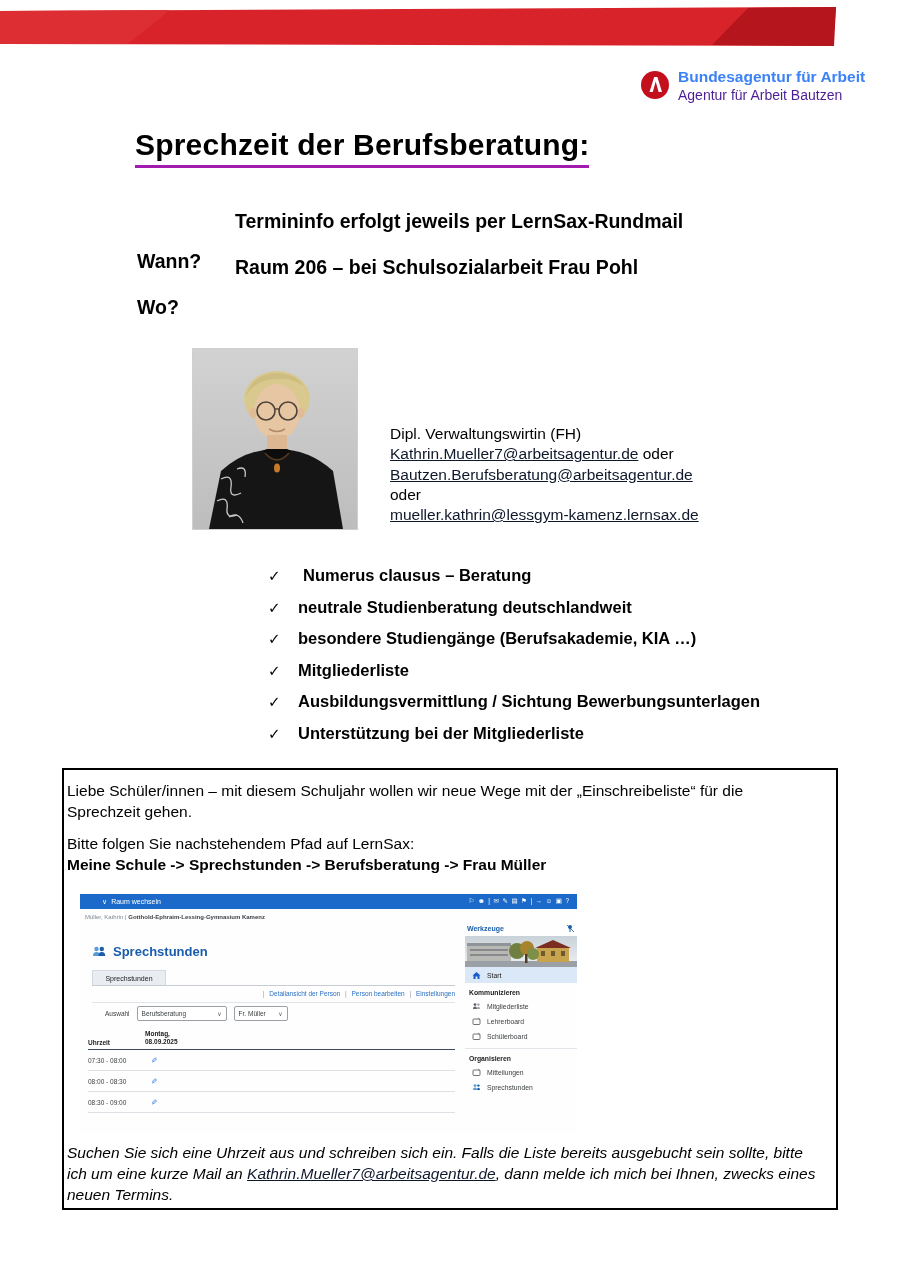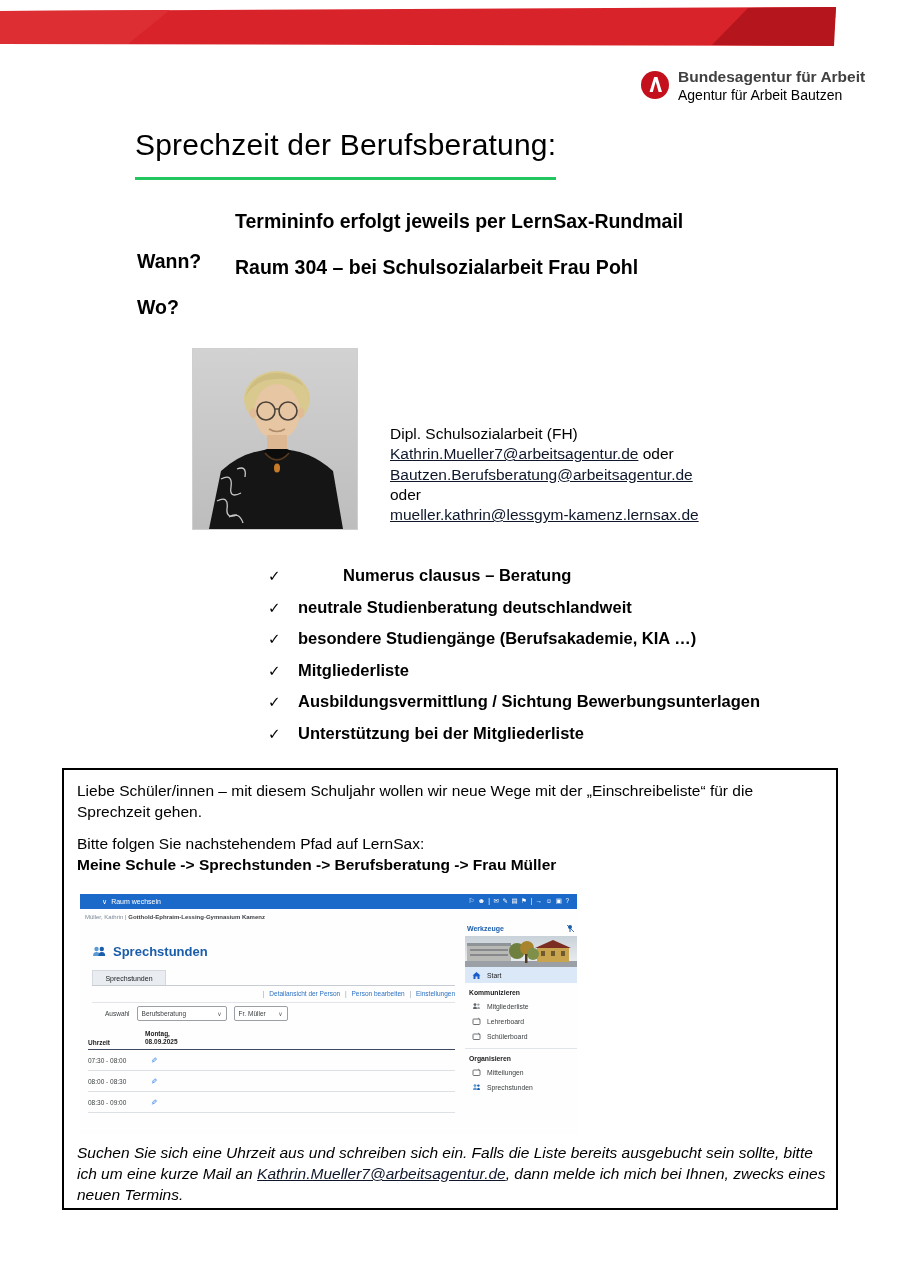--- a/index.html
+++ b/index.html
@@ -5,47 +5,47 @@
   html,body{margin:0;padding:0;background:#ffffff;}
   body{font-family:"Liberation Sans","DejaVu Sans",sans-serif;color:#000;}
   #page{position:relative;width:900px;height:1274px;background:#fff;overflow:hidden;}
 
   
   #banner{position:absolute;left:0;top:0;width:900px;height:52px;}
 
   
   #agency{position:absolute;left:640px;top:68px;display:flex;align-items:flex-start;gap:8px;}
   #agency .logo-mark{width:30px;height:30px;flex:0 0 auto;margin-top:2px;}
-  #agency .logo-title{font-size:15.5px;font-weight:bold;color:#404040;line-height:18px;}
-  #agency .logo-subtitle{font-size:14px;color:#000000;line-height:18px;}
-
-  
-  #main-title{position:absolute;left:135px;top:128px;font-size:30px;font-weight:normal;
-    border-bottom:3px solid #22c55e;padding-bottom:15px;letter-spacing:.2px;}
+  #agency .logo-title{font-size:15.5px;font-weight:bold;color:#3b82f6;line-height:18px;}
+  #agency .logo-subtitle{font-size:14px;color:#4c1d95;line-height:18px;}
+
+  
+  #main-title{position:absolute;left:135px;top:128px;font-size:30px;font-weight:bold;
+    border-bottom:3px solid #a21caf;padding-bottom:3px;letter-spacing:.2px;}
 
   .qa-row{position:absolute;left:137px;width:720px;display:flex;font-size:19.5px;font-weight:bold;}
   .qa-row .qa-label{width:98px;flex:0 0 auto;margin-top:40px;}
   #row-when{top:210px;}
   #row-where{top:256px;}
 
   
   #portrait{position:absolute;left:193px;top:349px;width:164px;height:180px;outline:1px solid #cfcfcf;}
   #advisor-head{position:absolute;left:390px;top:356px;font-size:16.5px;font-weight:bold;line-height:21px;}
   #advisor-details{position:absolute;left:390px;top:424px;font-size:15.5px;line-height:20.3px;width:380px;}
   a.doc-link{color:#0f172a;text-decoration:underline;cursor:pointer;}
 
   
   #services{position:absolute;left:268px;top:566px;}
   .svc{display:flex;font-size:16.5px;font-weight:bold;margin-bottom:12.5px;line-height:19px;}
   .svc .svc-check{width:30px;flex:0 0 auto;font-weight:normal;font-size:15px;}
-  .svc:first-child .svc-label{padding-left:5px;margin-left:40px;}
+  .svc:first-child .svc-label{padding-left:5px;}
 
   
   #infobox{position:absolute;left:62px;top:768px;width:772px;height:438px;border:2px solid #000;background:#fff;}
-  #infobox .para{position:absolute;left:13px;width:752px;font-size:15.5px;line-height:21px;}
+  #infobox .para{position:absolute;left:3px;width:752px;font-size:15.5px;line-height:21px;}
   #ib-intro{top:10px;}
   #ib-path-label{top:63px;}
   #ib-path-value{top:84px;font-weight:bold;}
   #ib-outro{top:372px;font-style:italic;}
 
   
   #shot{position:absolute;left:16px;top:124px;width:497px;height:240px;background:#fefefe;font-family:"Liberation Sans","DejaVu Sans",sans-serif;}
   #shot-topbar{position:absolute;left:0;top:0;width:497px;height:15px;background:#1b6ac9;color:#fff;
     display:flex;align-items:center;font-size:7px;}
   #shot-topbar .room{display:flex;align-items:center;gap:4px;margin-left:22px;cursor:pointer;}
@@ -116,21 +116,21 @@
   </div>
 
   <div id="main-title" data-interactable="false">Sprechzeit der Berufsberatung:</div>
 
   <div class="qa-row" id="row-when" data-interactable="false">
     <span class="qa-label" data-interactable="false">Wann?</span>
     <span data-interactable="false">Termininfo erfolgt jeweils per LernSax-Rundmail</span>
   </div>
   <div class="qa-row" id="row-where" data-interactable="false">
     <span class="qa-label" data-interactable="false">Wo?</span>
-    <span data-interactable="false">Raum 304 – bei Schulsozialarbeit Frau Pohl</span>
+    <span data-interactable="false">Raum 206 – bei Schulsozialarbeit Frau Pohl</span>
   </div>
 
   <svg id="portrait" data-interactable="false" viewBox="0 0 164 180">
     <defs>
       <linearGradient id="pbg" x1="0" y1="0" x2="0" y2="1">
         <stop offset="0" stop-color="#d2d2d2"></stop>
           <stop offset="1" stop-color="#bdbdbd"></stop>
       </linearGradient>
     </defs>
     <rect width="164" height="180" fill="url(#pbg)"></rect>
@@ -150,21 +150,21 @@
     <ellipse cx="84" cy="119" rx="3" ry="4.5" fill="#c77b28"></ellipse>
     <g stroke="#e8e8e8" stroke-width="1.3" fill="none" opacity="0.85">
       <path d="M28 130 Q40 124 38 138 Q36 150 48 144"></path>
       <path d="M24 152 Q36 146 34 160 Q33 170 44 166"></path>
       <path d="M44 120 Q54 116 52 128"></path>
       <path d="M36 168 Q46 162 50 174"></path>
     </g>
   </svg>
 
   <div id="advisor-details" data-interactable="false">
-    <div data-interactable="false">Dipl. Schulsozialarbeit (FH)</div>
+    <div data-interactable="false">Dipl. Verwaltungswirtin (FH)</div>
     <div>
       <a class="doc-link" data-interactable="true">Kathrin.Mueller7@arbeitsagentur.de</a><span data-interactable="false"> oder</span>
     </div>
     <div><a class="doc-link" data-interactable="true">Bautzen.Berufsberatung@arbeitsagentur.de</a></div>
     <div data-interactable="false">oder</div>
     <div><a class="doc-link" data-interactable="true">mueller.kathrin@lessgym-kamenz.lernsax.de</a></div>
   </div>
 
   <div id="services" data-interactable="false">
     <div class="svc" data-interactable="false">

